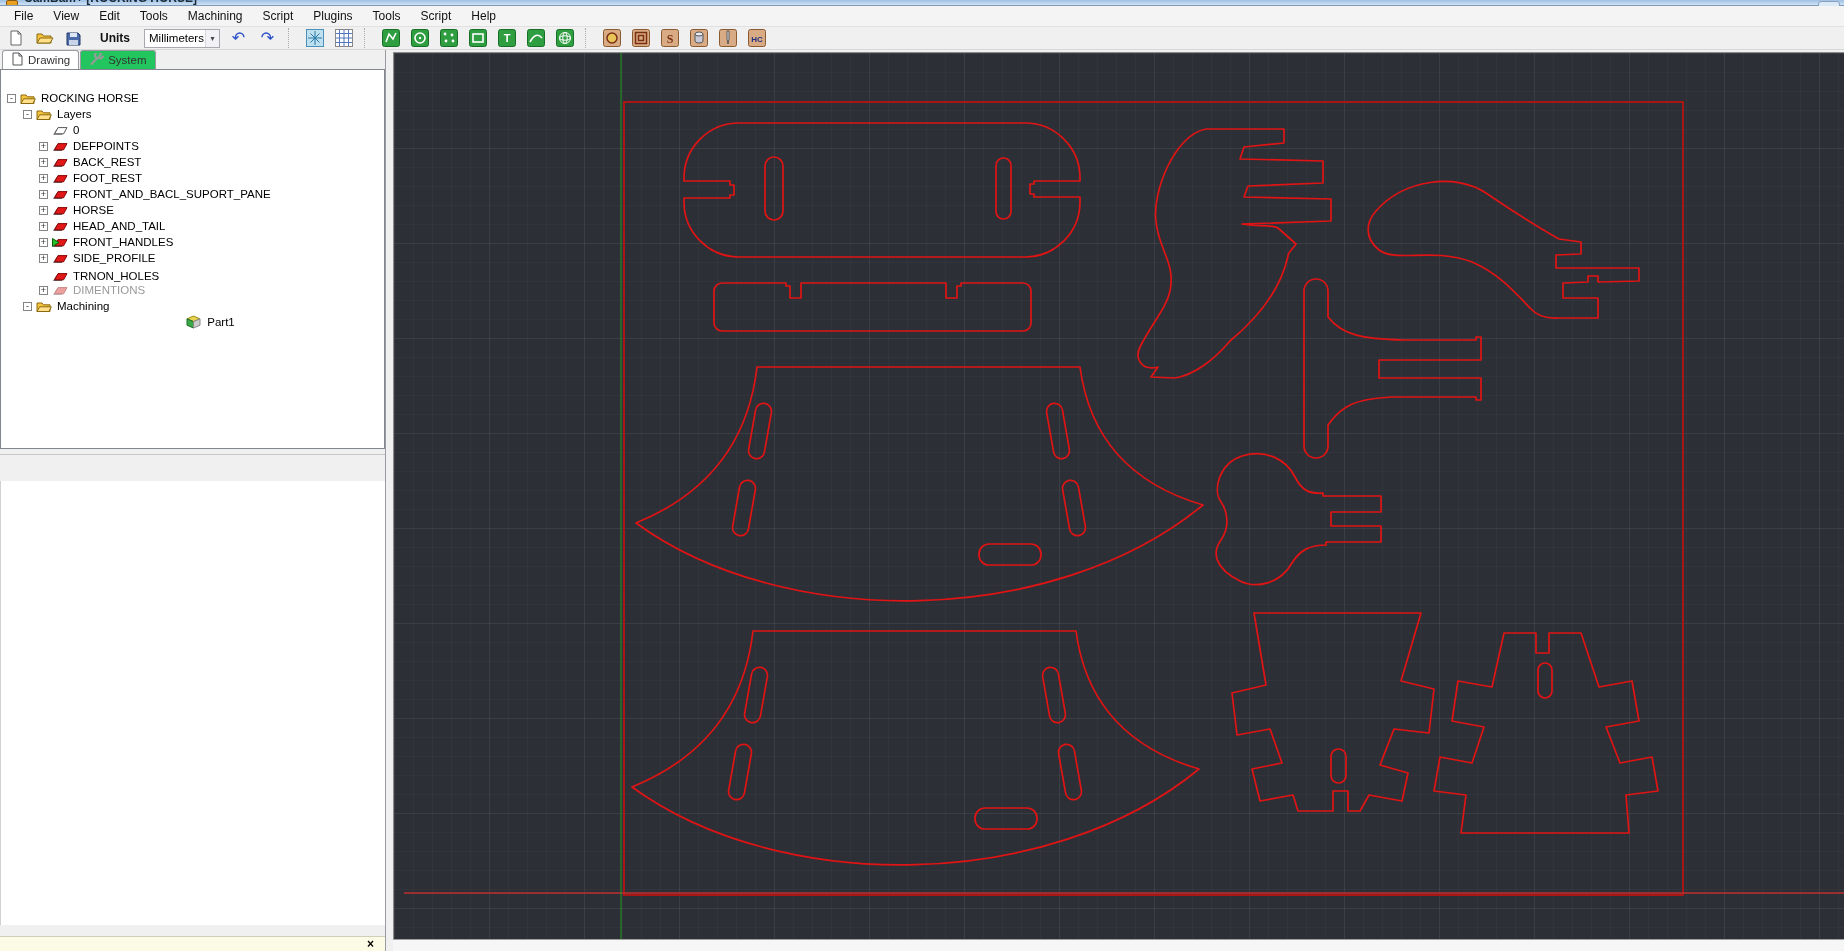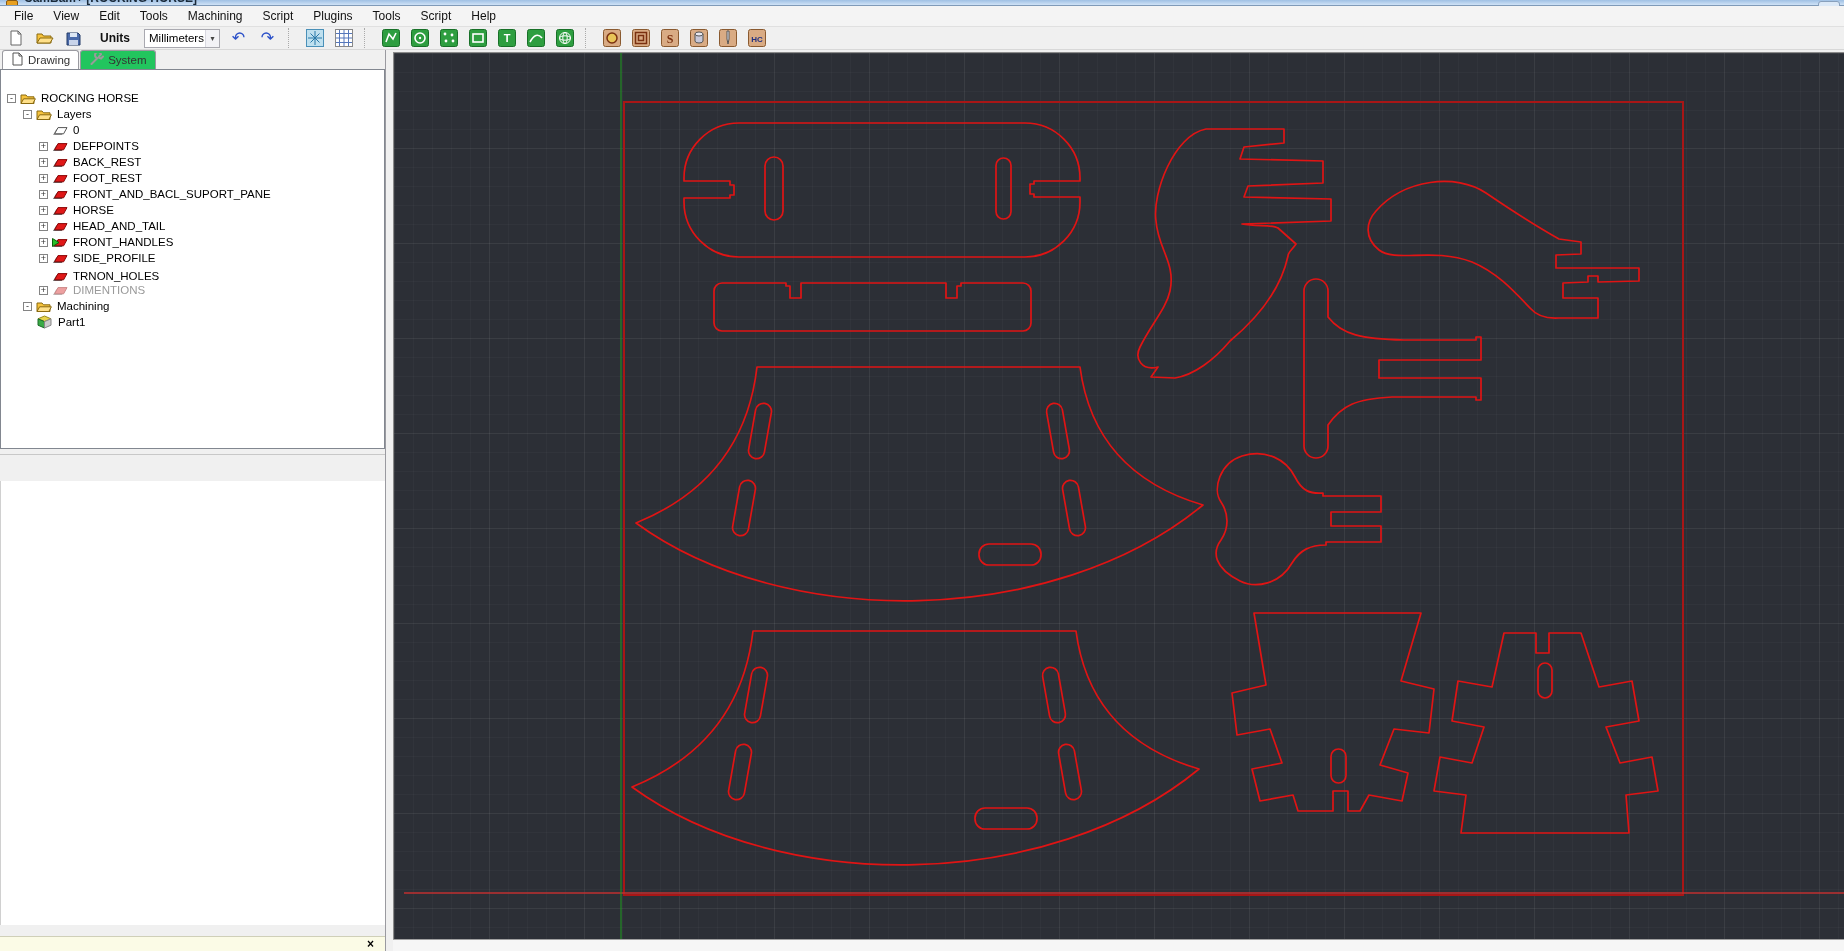--- a/index.html
+++ b/index.html
@@ -378,21 +378,21 @@
         <div class="trow" style="padding-left: 22px;">
           <span class="texp">-</span>
           <span class="ticon">
             <svg width="16" height="13" viewBox="0 0 16 13" xmlns="http://www.w3.org/2000/svg">
               <path d="M1 11.5 V3 L6 3 L7.5 4.8 L14 4.8 V11.5 Z" fill="#f7c33c" stroke="#8a6a10"></path>
               <path d="M1 11.5 L3.6 6.8 L15.4 6.8 L12.8 11.5 Z" fill="#ffe089" stroke="#8a6a10"></path>
             </svg>
           </span>
           <span class="tlabel-t">Machining</span>
         </div>
-        <div class="trow" style="padding-left: 36px;">
+        <div class="trow" style="padding-left: 36px; justify-content: center;">
           <span class="ticon">
             <svg width="15" height="14" viewBox="0 0 15 14" xmlns="http://www.w3.org/2000/svg">
               <polygon points="7.5,1 14,3.8 7.5,6.6 1,3.8" fill="#e8d44c" stroke="#998a20"></polygon>
               <polygon points="1,3.8 7.5,6.6 7.5,13 1,10.2" fill="#3aaa46" stroke="#1a6a28"></polygon>
               <polygon points="7.5,6.6 14,3.8 14,10.2 7.5,13" fill="#cccccc" stroke="#888"></polygon>
             </svg>
           </span>
           <span class="tlabel-t">Part1</span>
         </div>
       </div>

